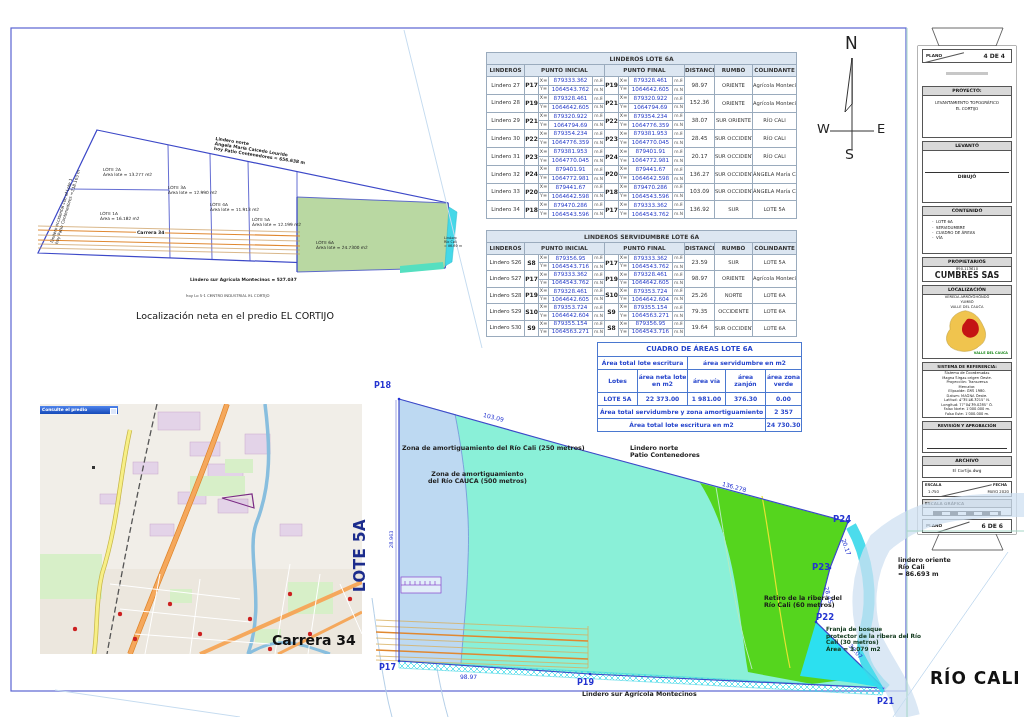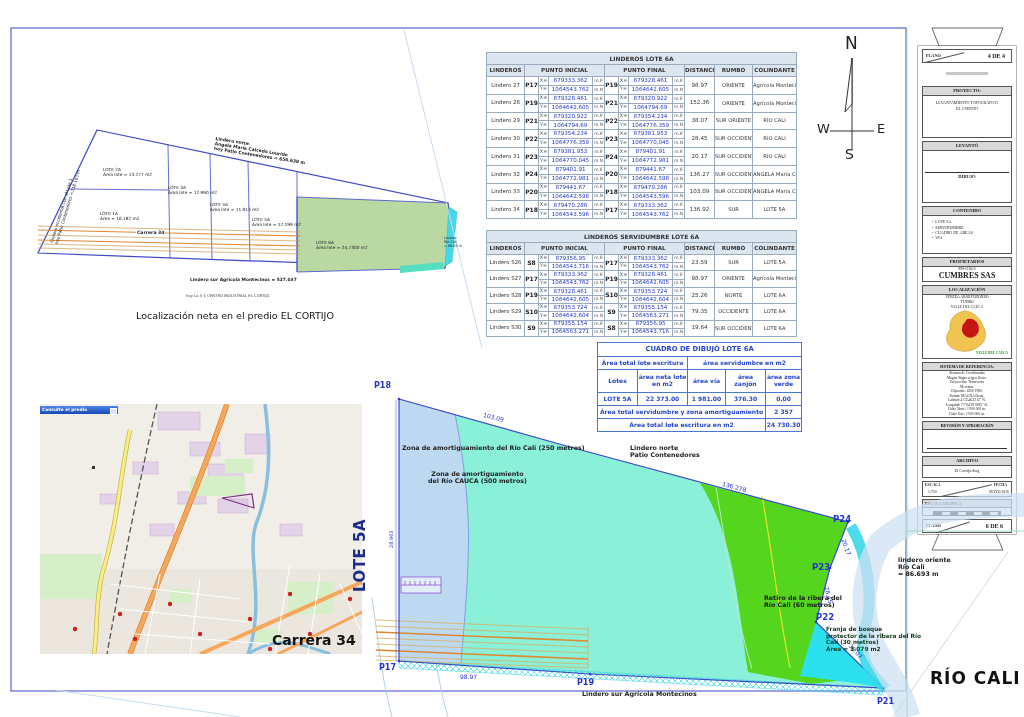--- a/index.html
+++ b/index.html
@@ -28,21 +28,21 @@
   
   table.areas{border-collapse:collapse;table-layout:fixed;background:#fff;}
   .areas td{border:1px solid #4a78d0;color:#2746cc;font-size:6px;text-align:center;
             vertical-align:middle;padding:0;line-height:1.15;}
   .areas .a-title{font-weight:bold;font-size:6.8px;height:13px;}
   .areas .a-h{font-weight:bold;height:12px;}
   .areas .a-sub{height:22px;white-space:normal;font-weight:bold;}
   .areas .a-d{height:12px;font-weight:bold;}
   
   #titleblock{left:918px;top:46px;width:98px;height:488px;background:#fff;z-index:3;}
-  .tb-box{position:absolute;left:4px;width:90px;border:0.8px solid #555;background:#fff;box-sizing:border-box;font-family:Liberation Serif, serif;}
+  .tb-box{position:absolute;left:4px;width:90px;border:0.8px solid #555;background:#fff;box-sizing:border-box;}
   .tb-h{background:#d9d9d9;border-bottom:0.8px solid #555;font-weight:bold;text-align:center;
         font-size:4.6px;line-height:1.8;color:#111;}
   .tb-c{text-align:center;color:#222;}
   .tiny{font-size:4px;line-height:1.35;}
   .diag{position:absolute;background:#555;height:0.8px;transform-origin:0 0;}
   
   #mapwin{left:40px;top:404px;width:322px;height:250px;z-index:2;}
   #maptitle{position:absolute;left:0;top:2px;width:78px;height:8px;z-index:2;
      background:linear-gradient(#4f84ec,#1549b8);color:#fff;font-size:4.4px;font-weight:bold;
      line-height:8px;padding-left:2px;box-sizing:border-box;}
@@ -502,21 +502,21 @@
   <table class="areas" style="width:204px">
     <colgroup>
         <col style="width:40px">
         <col style="width:50px">
         <col style="width:38px">
         <col style="width:40px">
         <col style="width:36px">
       </colgroup>
     <tbody>
         <tr>
-          <td class="a-title" colspan="5">CUADRO DE DIBUJÓ LOTE 6A</td>
+          <td class="a-title" colspan="5">CUADRO DE ÁREAS LOTE 6A</td>
         </tr>
     <tr>
       <td class="a-h" colspan="2">Área total lote escritura</td>
       <td class="a-h" colspan="3">área servidumbre en m2</td>
     </tr>
     <tr>
       <td class="a-sub">Lotes</td>
       <td class="a-sub">área neta lote en m2</td>
       <td class="a-sub">área vía</td>
       <td class="a-sub">área zanjón</td>

